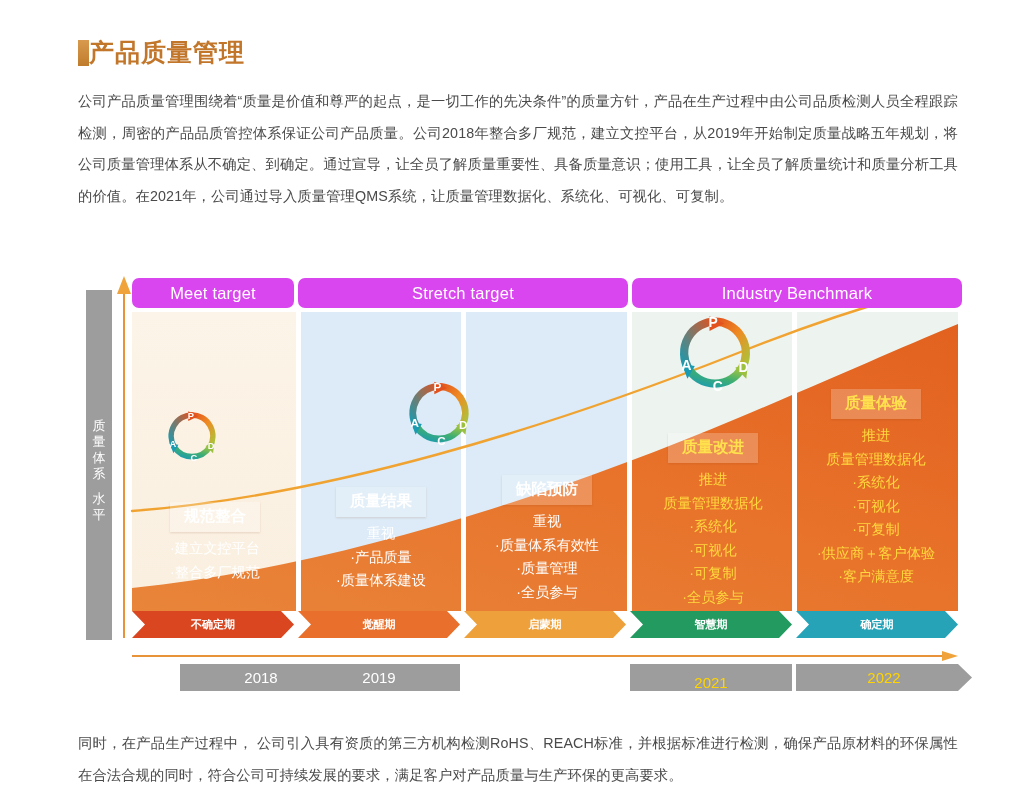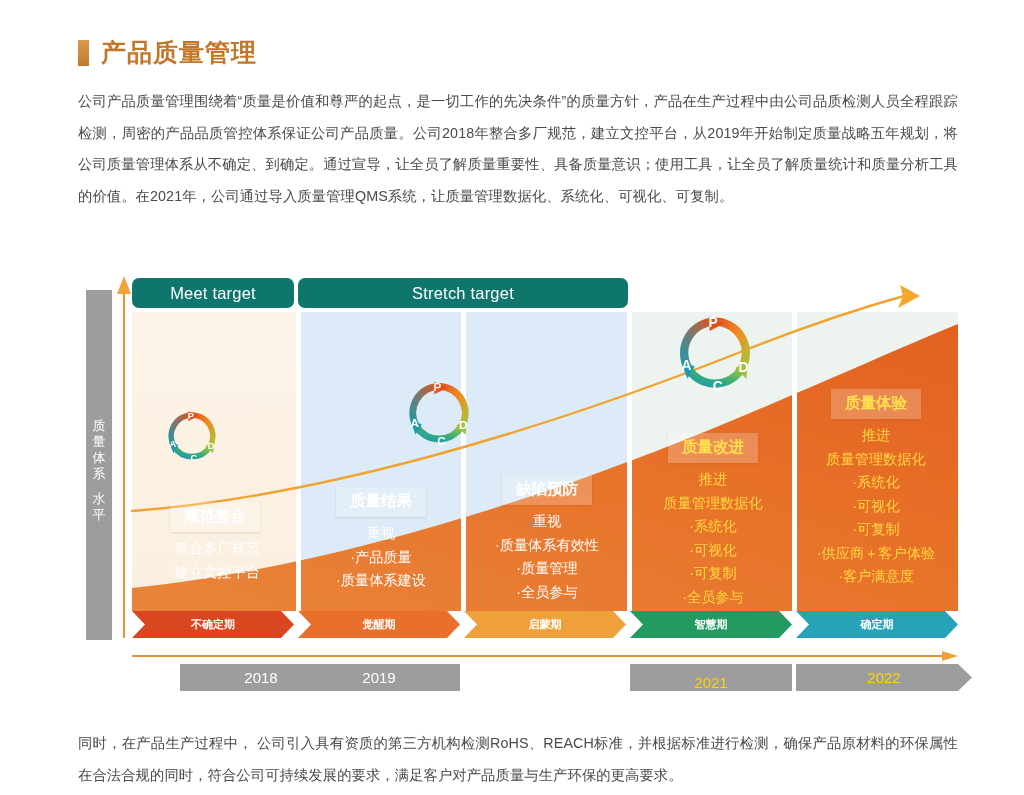--- a/index.html
+++ b/index.html
@@ -7,21 +7,21 @@
   body{
     width:1024px;height:795px;
     background:#ffffff;
     font-family:"Liberation Sans","DejaVu Sans",sans-serif;
     overflow:hidden;
     position:relative;
   }
   
   #page-head{
     position:absolute; left:78px; top:36px;
-    display:flex; align-items:center; gap:12px;
+    display:flex; align-items:center; 
   }
   #page-head .bar{
     width:11px;height:26px;
     background:linear-gradient(180deg,#d89a4e 0%,#c07c2c 100%);
     display:block;
   }
   #page-head .title{
     font-size:25px;font-weight:bold;color:#c1762a;letter-spacing:1px;
     white-space:nowrap;
   }
@@ -58,21 +58,21 @@
     color:#ffffff; font-size:13px; line-height:16px;
     text-align:center;
     display:flex;flex-direction:column;align-items:center;
   }
   #yaxis-text span{display:block;}
   #yaxis-text .gap{height:9px;}
 
   
   .phase-pill{
     position:absolute; top:10px; height:30px;
-    background:#0f766e;
+    background:#d946ef;
     border-radius:7px;
     color:#ffffff; font-size:16.5px;
     display:flex;align-items:center;justify-content:center;
     letter-spacing:.2px;
   }
   #pill-0{left:54px;  width:162px;}
   #pill-1{left:220px; width:330px;}
   #pill-2{left:554px; width:330px;}
 
   
@@ -193,20 +193,23 @@
     <span>水</span>
     <span>平</span>
   </div>
 
   <div class="phase-pill" id="pill-0">
     <span>Meet target</span>
   </div>
   <div class="phase-pill" id="pill-1">
     <span>Stretch target</span>
   </div>
+  <div class="phase-pill" id="pill-2">
+    <span>Industry Benchmark</span>
+  </div>
 
   <svg class="dg-layer" width="880" height="425" viewBox="0 0 880 425" style="pointer-events:none">
     <defs>
       <linearGradient id="pdcaA" x1="0" y1="0" x2="1" y2="1">
         <stop offset="0%" stop-color="#e2521f"></stop>
           <stop offset="50%" stop-color="#ef8b22"></stop>
           <stop offset="100%" stop-color="#a9c63c"></stop>
       </linearGradient>
       <linearGradient id="pdcaB" x1="1" y1="0" x2="0" y2="1">
         <stop offset="0%" stop-color="#a9c63c"></stop>
@@ -255,22 +258,22 @@
       <text x="-2" y="-28" font-size="15" font-weight="bold" fill="#ffffff" text-anchor="middle" font-family="Liberation Sans, sans-serif">P</text>
       <text x="31" y="21" font-size="15" font-weight="bold" fill="#ffffff" text-anchor="middle" font-family="Liberation Sans, sans-serif">D</text>
       <text x="3" y="41" font-size="15" font-weight="bold" fill="#ffffff" text-anchor="middle" font-family="Liberation Sans, sans-serif">C</text>
       <text x="-31" y="18" font-size="15" font-weight="bold" fill="#ffffff" text-anchor="middle" font-family="Liberation Sans, sans-serif">A</text>
     </g>
   </svg>
 
   <div class="col-box" style="left:56px;width:162px;top:234px;">
     <div class="col-tag">规范整合</div>
     <div class="col-list">
+      <div>·建立文控平台</div>
       <div>·整合多厂规范</div>
-      <div>·建立文控平台</div>
     </div>
   </div>
 
   <div class="col-box" style="left:222px;width:162px;top:219px;">
     <div class="col-tag">质量结果</div>
     <div class="col-list">
       <div>重视</div>
       <div>·产品质量</div>
       <div>·质量体系建设</div>
     </div>

